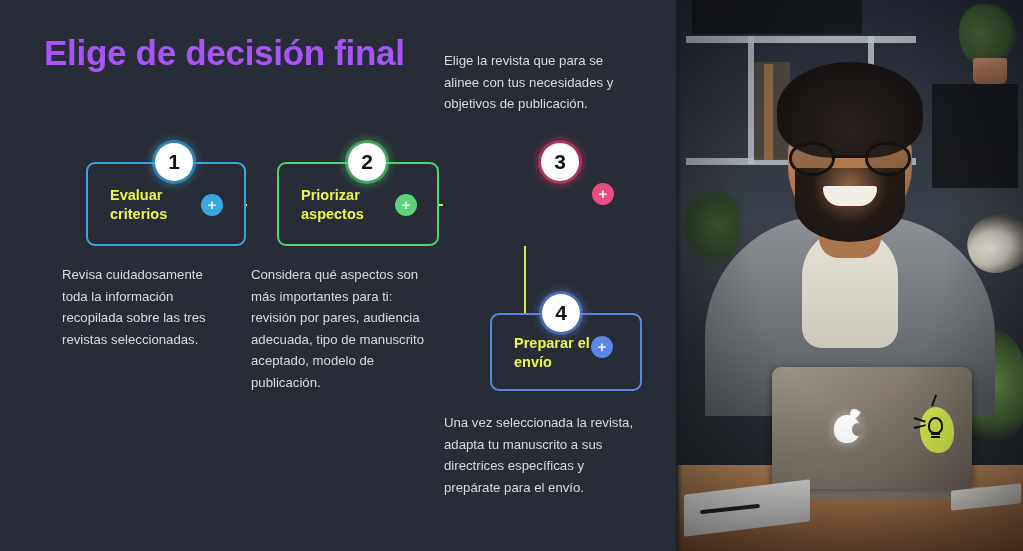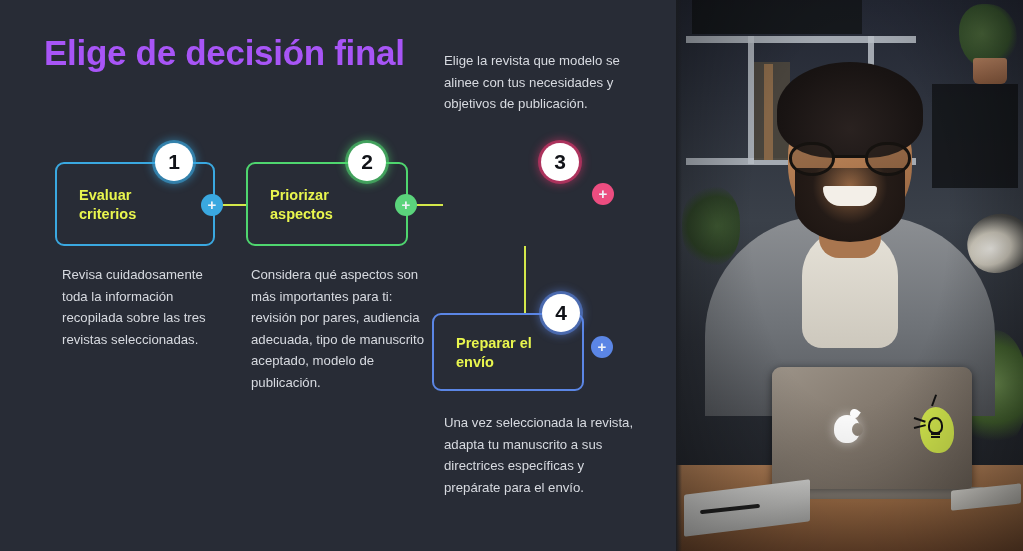--- a/index.html
+++ b/index.html
@@ -24,31 +24,31 @@
     position:absolute;color:#d7dae0;font-size:13.2px;line-height:21.5px;
   }
   #caption-intro{left:444px;top:50px;width:196px;}
   #caption-1{left:62px;top:264px;width:150px;}
   #caption-2{left:251px;top:264px;width:175px;}
   #caption-4{left:444px;top:412px;width:190px;}
 
   
   .node{
     position:absolute;border-radius:9px;border:2.2px solid #fff;
-    background:#282c36;box-sizing:border-box;
+    background:#282c36;box-sizing:border-box;margin-left:31px;
   }
   .node-label{
     position:absolute;left:22px;top:50%;transform:translateY(-50%);
     font-size:14.5px;font-weight:bold;line-height:18.5px;
     color:#e9f64e;white-space:pre-line;
   }
   #node-1{left:55px;top:162px;width:160px;height:84px;border-color:#3aa8e0;}
   #node-2{left:246px;top:162px;width:162px;height:84px;border-color:#4fd66f;}
   #node-3{left:442px;top:162px;width:161px;height:84px;border-color:#e8376f;}
-  #node-4{left:432px;top:313px;width:152px;height:78px;border-color:#5b86e5;}
+  #node-4{left:459px;top:313px;width:152px;height:78px;border-color:#5b86e5;}
 
   
   .num-bubble{
     position:absolute;width:38px;height:38px;border-radius:50%;
     background:#ffffff;color:#111318;
     font-size:21px;font-weight:bold;
     display:flex;align-items:center;justify-content:center;
     box-sizing:border-box;
   }
   #bubble-1{left:155px;top:143px;box-shadow:0 0 0 3px rgba(58,168,224,.55),0 0 9px 4px rgba(58,168,224,.45);}
@@ -163,21 +163,21 @@
 </style>
 </head>
 <body>
 
 <div id="slide">
 
   <div id="left-panel">
 
     <div id="page-title">Elige de decisión final</div>
 
-    <div class="caption" id="caption-intro">Elige la revista que modelo se alinee con tus necesidades y objetivos de publicación.</div>
+    <div class="caption" id="caption-intro">Elige la revista que para se alinee con tus necesidades y objetivos de publicación.</div>
 
     <div class="conn" id="conn-1-2"></div>
     <div class="conn" id="conn-2-3"></div>
     <div class="conn" id="conn-3-4"></div>
 
     <div class="node" id="node-1">
       <div class="node-label">Evaluar
 criterios</div>
     </div>
     <div class="num-bubble" id="bubble-1">1</div>

